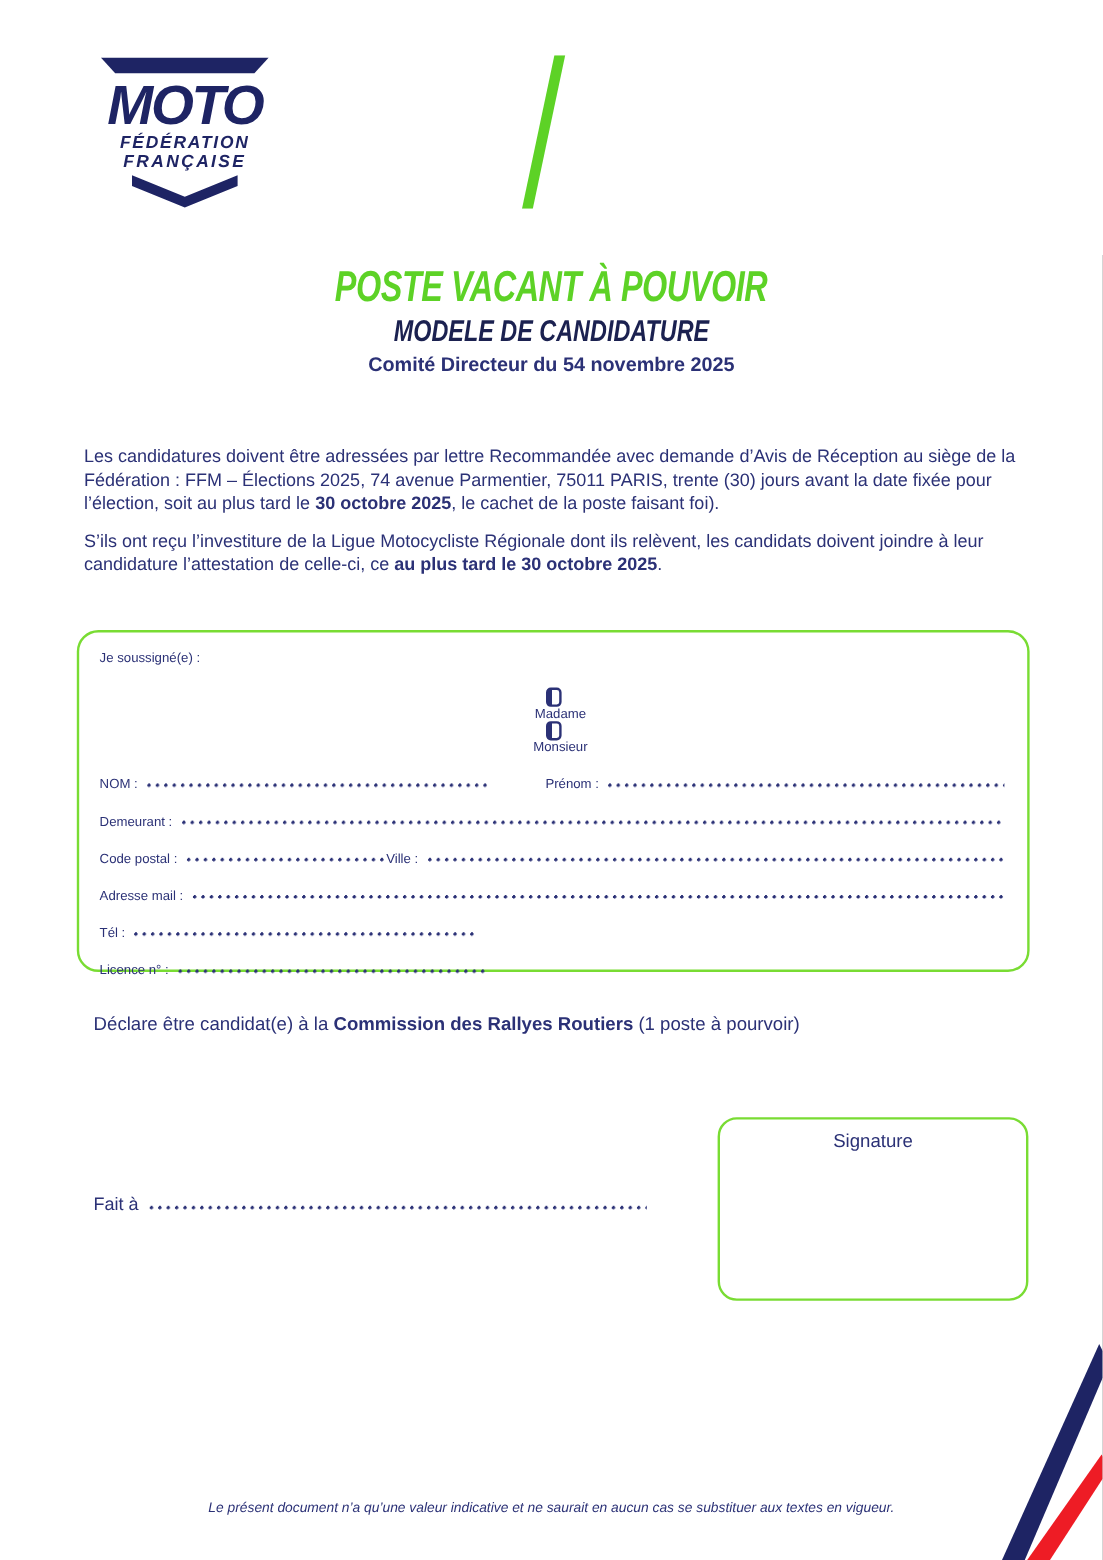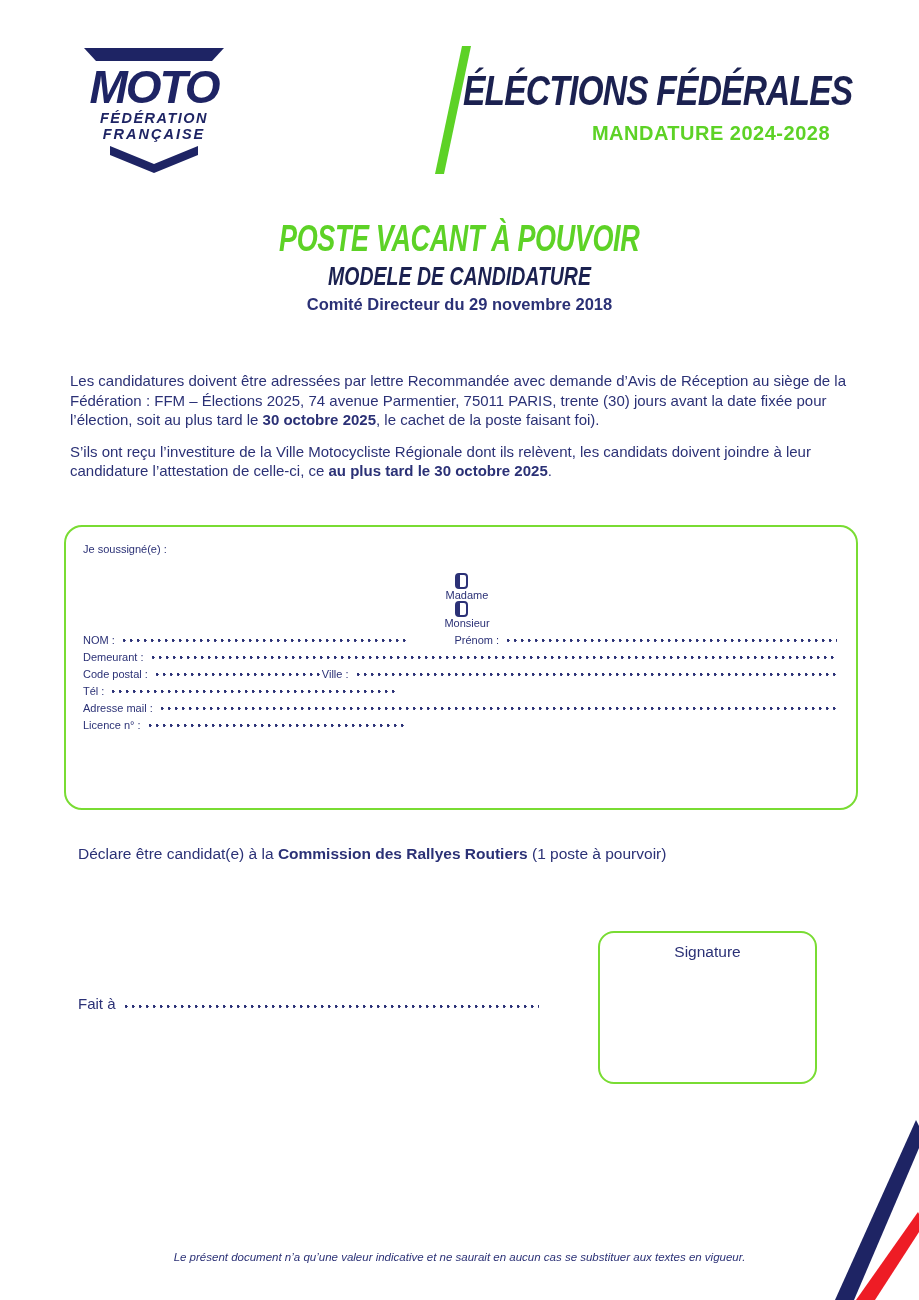--- a/index.html
+++ b/index.html
@@ -46,21 +46,21 @@
   .intro{position:absolute;left:70px;top:371px;width:784px;font-size:15px;
          line-height:19.5px;color:var(--navy);font-weight:500;}
   .intro b{font-weight:700;}
   .para2{margin-top:12px;}
   
   .form-box{
     position:absolute;left:64px;top:525px;width:794px;height:285px;
     border:2px solid var(--green-border);border-radius:18px;
     padding:16px 17px 0 17px;font-size:11px;font-weight:500;
   }
-  .frow{display:flex;align-items:baseline;margin-top:5px;white-space:nowrap;}
+  .frow{display:flex;align-items:baseline;margin-top:19px;white-space:nowrap;}
   .frow .lbl{margin-right:5px;}
   .dots{
     flex:1 1 0;height:5px;align-self:flex-end;margin:0 2px 3px 2px;
     background-image:radial-gradient(circle at 2.2px 2.4px,var(--navy) 1.25px,transparent 1.55px);
     background-size:7px 5px;background-repeat:repeat-x;
   }
   .dots.fx115{flex-grow:1.15;}
   .dots.w165{flex:0 0 165px;}
   .dots.w285{flex:0 0 285px;}
   .dots.w258{flex:0 0 258px;}
@@ -72,21 +72,21 @@
     border-left-width:5px;border-radius:4px;flex:0 0 auto;
   }
   .cb-label{margin-left:12px;}
   .cb-gap{width:63px;}
   
   .declaration{position:absolute;left:78px;top:845px;font-size:15.5px;
                font-weight:500;color:var(--navy);}
   .declaration b{font-weight:700;text-align:center;}
   
   .sig-box{
-    position:absolute;left:598px;top:931px;width:219px;height:153px;
+    position:absolute;left:598px;top:931px;width:259px;height:153px;
     border:2px solid var(--green-border);border-radius:16px;text-align:center;
   }
   .sig-label{margin-top:10px;font-size:15.5px;font-weight:500;color:var(--navy);}
   .dateplace{position:absolute;left:78px;width:480px;font-size:15px;font-weight:500;}
   .dateplace.fait{top:995px;}
   .dateplace.le{top:1031px;}
   .dp-row{display:flex;align-items:center;}
   .dp-row .lbl{margin-right:6px;}
   
   .footer{
@@ -105,34 +105,30 @@
     <text x="76" y="55" text-anchor="middle" fill="#1e2464" font-family="Liberation Sans, sans-serif" font-size="46" font-weight="bold" font-style="italic" letter-spacing="-2">MOTO</text>
     <text x="76" y="75" text-anchor="middle" fill="#1e2464" font-family="Liberation Sans, sans-serif" font-size="14.5" font-weight="bold" font-style="italic" letter-spacing="1.5">FÉDÉRATION</text>
     <text x="76" y="91" text-anchor="middle" fill="#1e2464" font-family="Liberation Sans, sans-serif" font-size="14.5" font-weight="bold" font-style="italic" letter-spacing="2">FRANÇAISE</text>
     <polygon points="32,98 76,116 120,98 120,107 76,125 32,107" fill="#1e2464"></polygon>
   </svg>
 
   <svg class="slash-svg" width="40" height="128" viewBox="0 0 40 128">
     <polygon points="27,0 36,0 9,128 0,128" fill="#5dd226"></polygon>
   </svg>
 
-  <div class="header-right">
-    <span class="header-title">ÉLÉCTIONS FÉDÉRALES</span>
-    <div class="header-sub">MANDATURE 2024-2028</div>
-  </div>
 
   <div class="center-heads">
     <div><span class="h-green">POSTE VACANT À POUVOIR</span></div>
     <div><span class="h-navy">MODELE DE CANDIDATURE</span></div>
-    <div class="h-meeting">Comité Directeur du 29 novembre 2018</div>
+    <div class="h-meeting">Comité Directeur du 54 novembre 2025</div>
   </div>
 
   <div class="intro">
     <div class="para1"><span>Les candidatures doivent être adressées par lettre Recommandée avec demande d’Avis de Réception au siège de la Fédération : FFM – Élections 2025, 74 avenue Parmentier, 75011 PARIS, trente (30) jours avant la date fixée pour l’élection, soit au plus tard le </span><b>30 octobre 2025</b><span>, le cachet de la poste faisant foi).</span></div>
-    <div class="para2"><span>S’ils ont reçu l’investiture de la Ville Motocycliste Régionale dont ils relèvent, les candidats doivent joindre à leur candidature l’attestation de celle-ci, ce </span><b>au plus tard le 30 octobre 2025</b><span>.</span>
+    <div class="para2"><span>S’ils ont reçu l’investiture de la Ligue Motocycliste Régionale dont ils relèvent, les candidats doivent joindre à leur candidature l’attestation de celle-ci, ce </span><b>au plus tard le 30 octobre 2025</b><span>.</span>
     </div>
   </div>
 
   <div class="form-box">
     <div>Je soussigné(e) :</div>
 
     <div class="cb-row">
       <span class="checkbox"></span>
       <span class="cb-label">Madame</span>
       <span class="cb-gap"></span>
@@ -153,27 +149,27 @@
     </div>
 
     <div class="frow">
       <span class="lbl">Code postal :</span>
       <span class="dots w165"></span>
       <span class="lbl">Ville :</span>
       <span class="dots"></span>
     </div>
 
     <div class="frow">
-      <span class="lbl">Tél :</span>
-      <span class="dots w285"></span>
+      <span class="lbl">Adresse mail :</span>
+      <span class="dots"></span>
     </div>
 
     <div class="frow">
-      <span class="lbl">Adresse mail :</span>
-      <span class="dots"></span>
+      <span class="lbl">Tél :</span>
+      <span class="dots w285"></span>
     </div>
 
     <div class="frow">
       <span class="lbl">Licence n° :</span>
       <span class="dots w258"></span>
     </div>
   </div>
 
   <div class="declaration"><span>Déclare être candidat(e) à la </span><b>Commission des Rallyes Routiers</b><span> (1 poste à pourvoir)</span></div>
 

